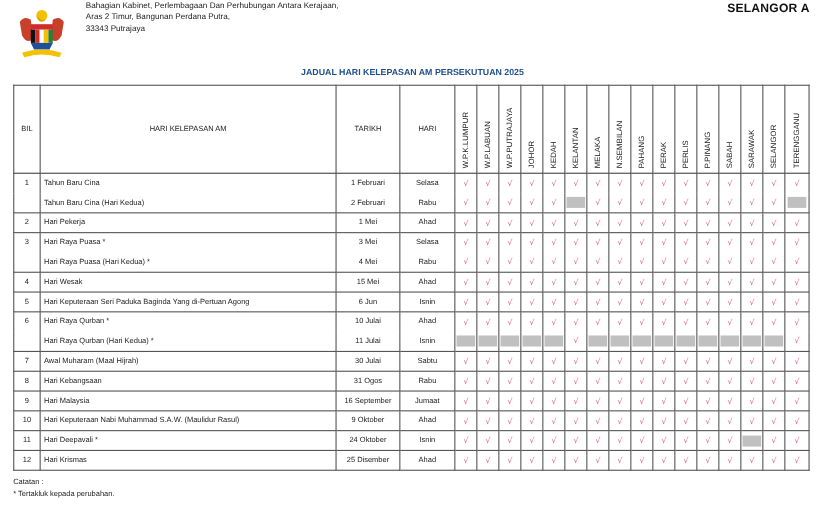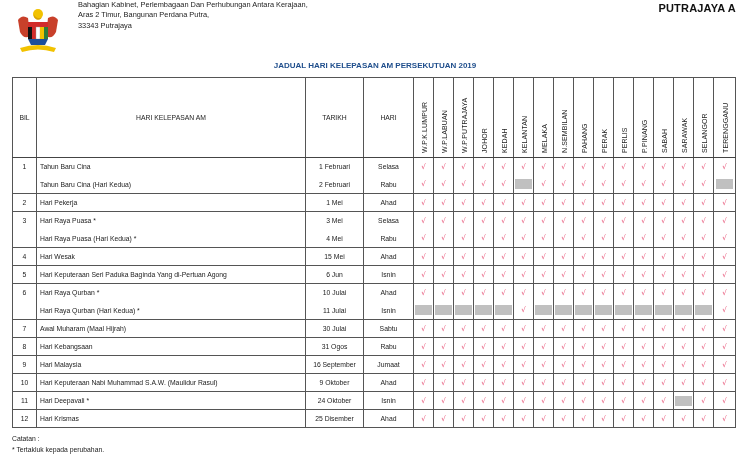--- a/index.html
+++ b/index.html
@@ -51,22 +51,22 @@
     <path d="M8 42 q18 -6 36 0 l-2 4 q-16 -5 -32 0z" fill="#f2c200"></path>
   </svg>
 </div>
 
 <div class="address">
   <div>Bahagian Kabinet, Perlembagaan Dan Perhubungan Antara  Kerajaan,</div>
   <div>Aras 2 Timur, Bangunan Perdana Putra,</div>
   <div>33343 Putrajaya</div>
 </div>
 
-<div class="lampiran">PUTRAJAYA A</div>
-<div class="title">JADUAL HARI KELEPASAN AM PERSEKUTUAN 2019</div>
+<div class="lampiran">SELANGOR A</div>
+<div class="title">JADUAL HARI KELEPASAN AM PERSEKUTUAN 2025</div>
 
 <table class="holidays">
   <colgroup>
     <col style="width:24px">
     <col style="width:269px">
     <col style="width:58px">
     <col style="width:50px">
     <col style="width:20px">
       <col style="width:20px">
       <col style="width:20px">

